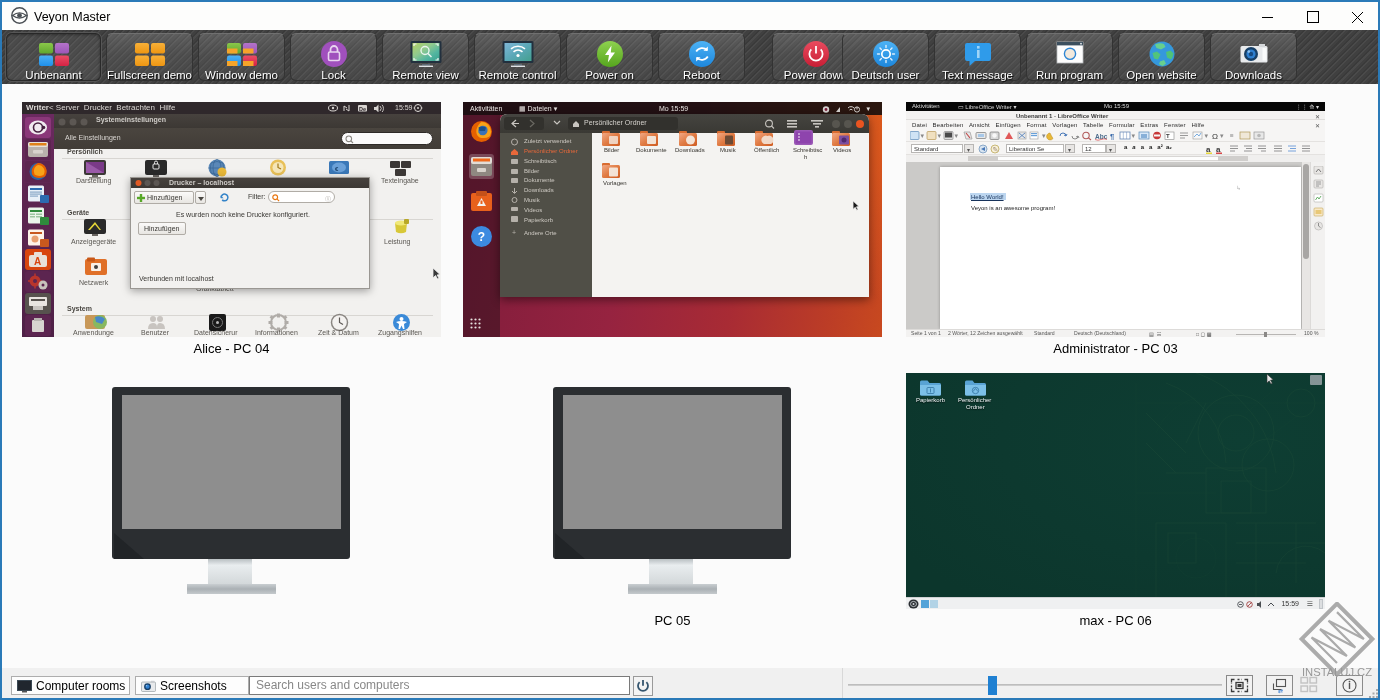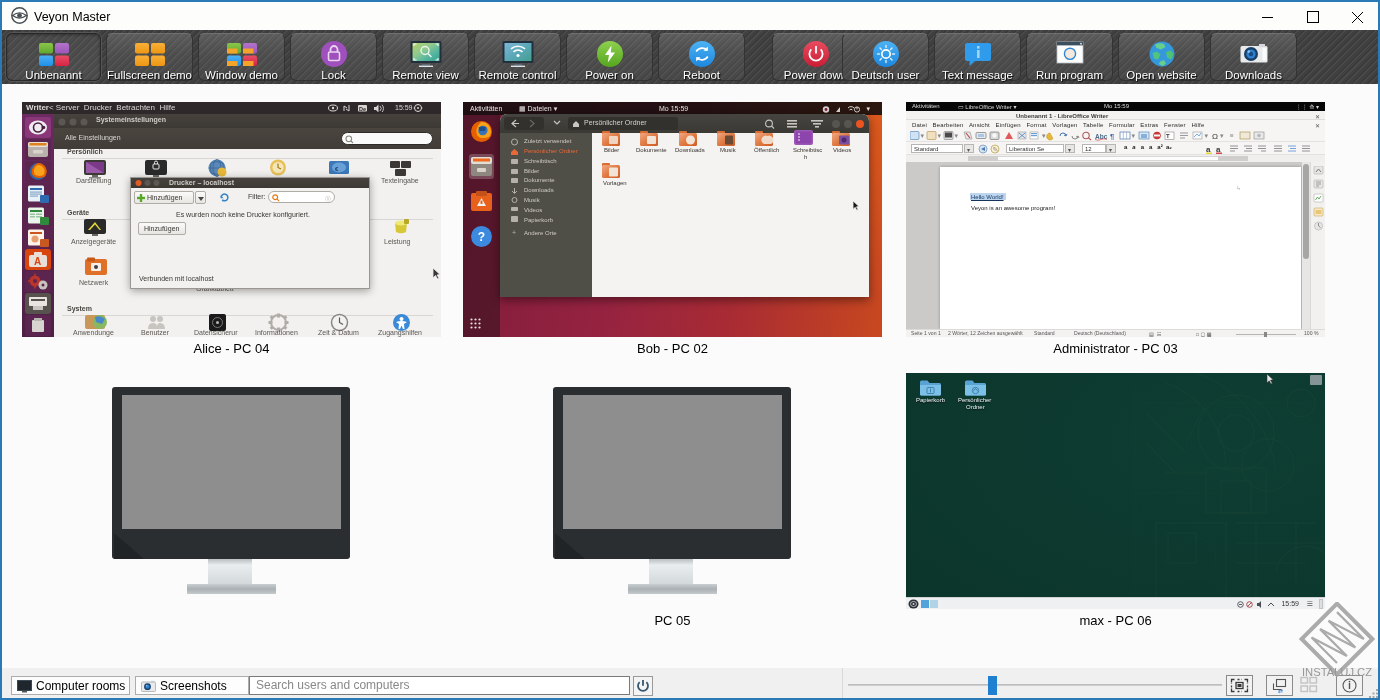--- a/index.html
+++ b/index.html
@@ -986,21 +986,20 @@
           <circle cx="12.5" cy="3.5" r="2.8" fill="none" stroke="#a04040" stroke-width="0.9"></circle>
               <line x1="10.5" y1="5.5" x2="14.5" y2="1.5" stroke="#a04040" stroke-width="0.9"></line>
           <path d="M20 2 v3 h2 l2 2 V0 L22 2 Z" fill="#4a4e52"></path>
           <path d="M31 5 L34 2 L37 5" fill="none" stroke="#4a4e52" stroke-width="1"></path>
         </svg>
         <div style="position:absolute;right:2px;top:1px;width:4px;height:10px;background:#dcdee0;border:1px solid #c0c4c8;"></div>
         <div class="t6" style="right:12px;top:2px;color:#555;">☰</div>
       </rect></div>
     </div>
     <div class="cap" style="left:20px; top:257px;">Alice - PC 04</div>
-    <div class="cap" style="left:461px; top:257px;">Bob - PC 02</div>
     <div class="cap" style="left:904px; top:257px;">Administrator - PC 03</div>
     <div class="cap" style="left:461px; top:529px;">PC 05</div>
     <div class="cap" style="left:904px; top:529px;">max - PC 06</div>
   </div>
 
   <div class="statusbar" id="statusbar">
     <div class="sbtn" style="left:9px; width:119px; padding:2px 6px 0 24px;">Computer rooms
       <svg style="position:absolute;left:5px;top:3px;" width="15" height="13" viewBox="0 0 15 13">
         <rect x="0.5" y="0.5" width="14" height="10" fill="#20262e" stroke="#3a4854"></rect>
         <rect x="5" y="11" width="5" height="1.5" fill="#555"></rect>

